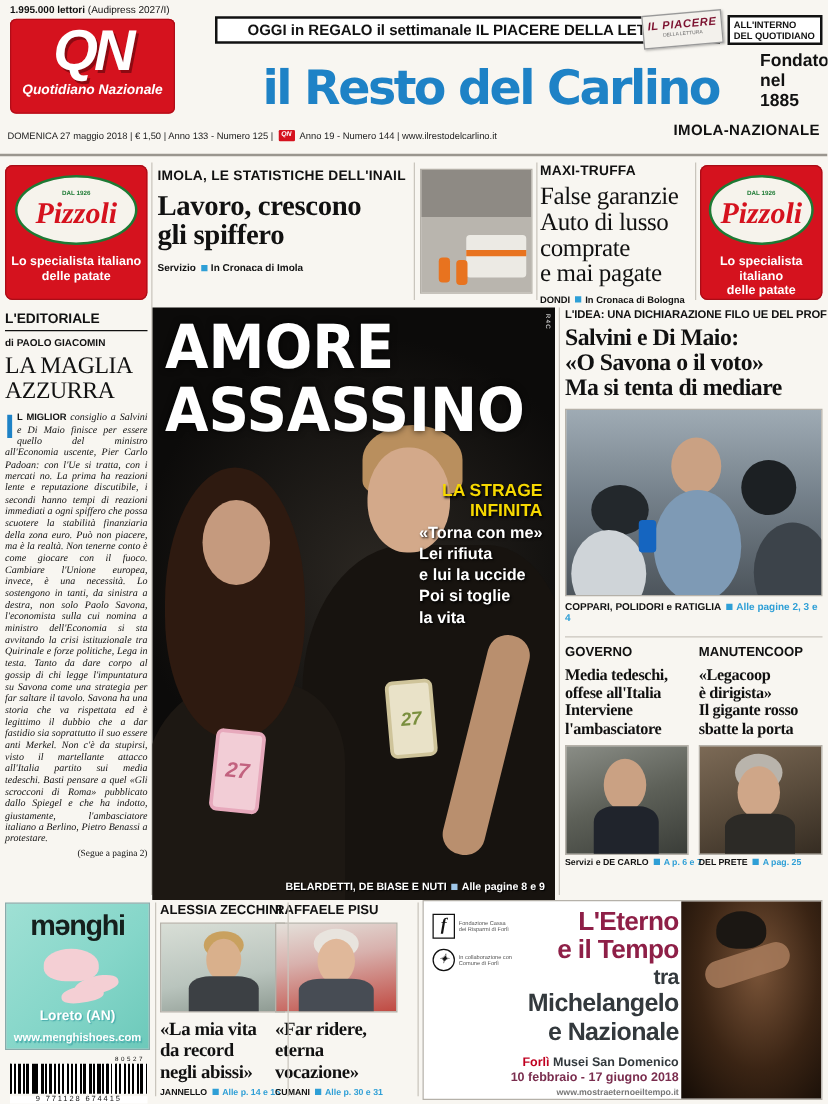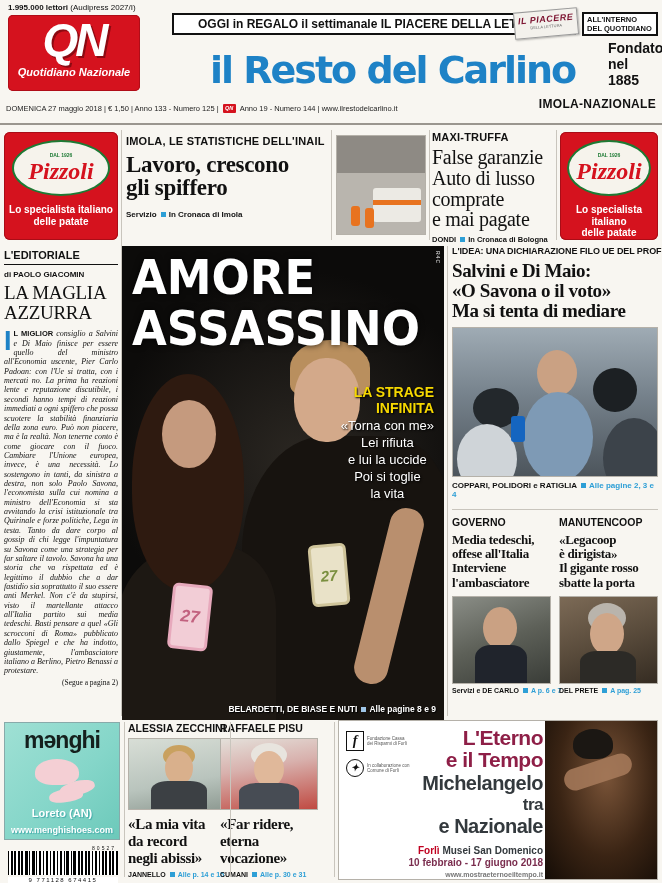--- a/index.html
+++ b/index.html
@@ -65,21 +65,21 @@
   .ed-drop { float:left; font-size:27px; line-height:22px; font-weight:bold; color:#1e82c6; font-style:normal; margin:1px 2px 0 0; font-family:"Liberation Sans", sans-serif; }
   .ed-lead { font-weight:bold; font-style:normal; font-family:"Liberation Sans", sans-serif; font-size:7.5px; }
   .ed-more { font-size:7.5px; text-align:right; margin-top:2px; font-family:"Liberation Serif", serif; }
 
   
   .main-photo { position:absolute; left:122px; top:246px; width:322px; height:474px; background:radial-gradient(circle at 55% 45%, #2b2722 0%, #0c0b0a 60%); overflow:hidden; }
   .mp-shape { position:absolute; }
   .mp-headline { position:absolute; left:10px; top:6px; z-index:5; color:#fff; font-family:"DejaVu Sans", sans-serif; font-weight:bold; font-size:45px; line-height:47px; letter-spacing:0; transform:scaleY(1.08); transform-origin:top left; text-shadow:0 0 6px rgba(0,0,0,.8); }
   .mp-credit { position:absolute; top:5px; right:3px; writing-mode:vertical-rl; font-size:5px; color:#eee; z-index:6; letter-spacing:1px; }
   .mp-kicker { position:absolute; right:10px; top:138px; z-index:5; text-align:right; color:#f6d800; font-weight:800; font-size:14px; line-height:1.15; text-shadow:1px 1px 2px #000; }
-  .mp-strap { position:absolute; right:10px; top:172px; z-index:5; text-align:center; color:#fff; font-weight:400; font-size:13px; line-height:1.3; text-shadow:1px 1px 2px #000; }
+  .mp-strap { position:absolute; right:10px; top:172px; z-index:5; text-align:left; color:#fff; font-weight:700; font-size:13px; line-height:1.3; text-shadow:1px 1px 2px #000; }
   .mp-caption { position:absolute; right:8px; bottom:6px; z-index:6; color:#fff; font-size:8.5px; font-weight:bold; text-shadow:1px 1px 1px #000; }
   .mp-caption .sq { background:#9fc6e8; }
   .phone { position:absolute; z-index:4; border-radius:6px; display:flex; align-items:center; justify-content:center; font-weight:800; font-style:italic; }
 
   
   .right-col { position:absolute; left:452px; top:246px; width:206px; }
   .pol-kicker { font-size:9px; font-weight:800; letter-spacing:-.1px; white-space:nowrap; }
   .hl-politics { font-family:"Liberation Serif", serif; font-weight:bold; font-size:19px; line-height:1.05; margin-top:5px; letter-spacing:-.4px; }
   .salvini-photo { margin-top:6px; width:206px; height:150px; background:linear-gradient(180deg,#9fabb4 0%,#76828c 45%,#4d555c 100%); }
   .blob { position:absolute; border-radius:50%; }
@@ -392,22 +392,22 @@
       <div class="et-logo-row">
         <div class="et-glyph round">✦</div>
         <div class="et-logo-txt">In collaborazione con Comune di Forlì</div>
       </div>
     </div>
     <div class="et-text">
       <div class="et-title">
         <div>L'Eterno</div>
         <div>e il Tempo</div>
       </div>
+      <div class="et-sub small">tra</div>
       <div class="et-sub">Michelangelo</div>
-      <div class="et-sub small">tra</div>
       <div class="et-sub">e Nazionale</div>
       <div class="et-venue">
         <span class="city">Forlì</span>
         <span>Musei San Domenico</span>
       </div>
       <div class="et-dates">10 febbraio - 17 giugno 2018</div>
       <div class="et-url">www.mostraeternoeiltempo.it</div>
     </div>
     <div class="et-painting">
       <div class="et-helm"></div>

